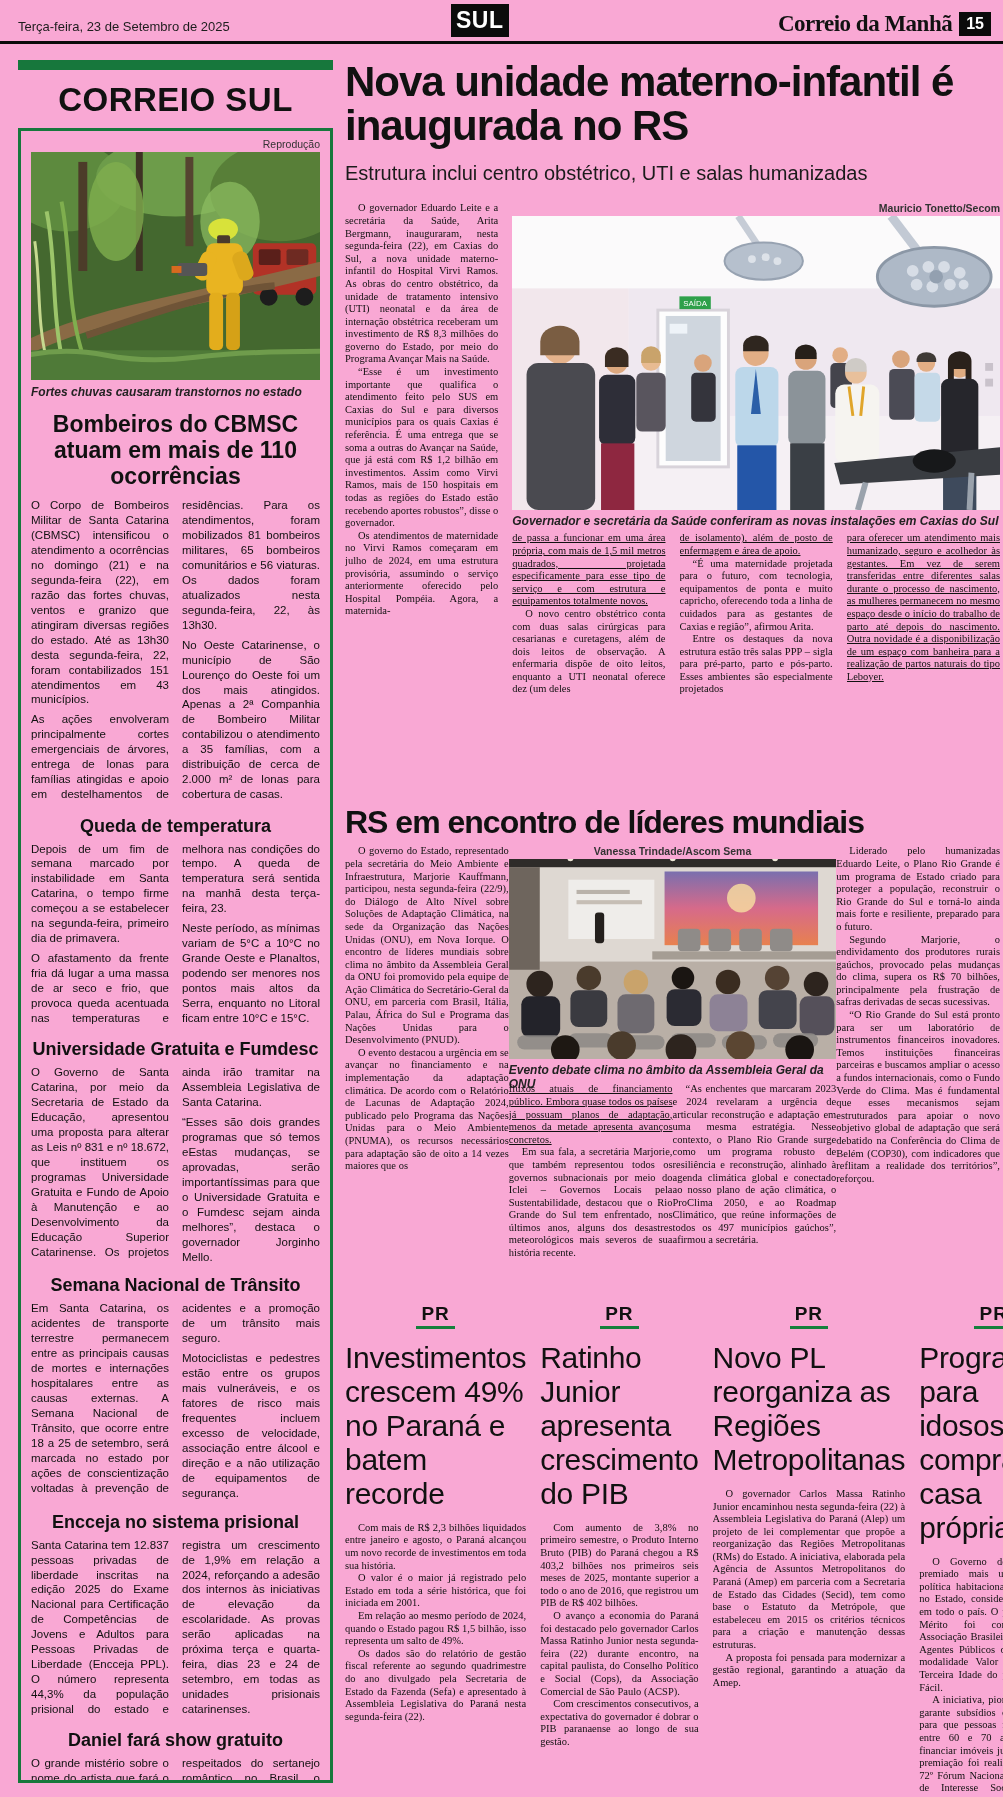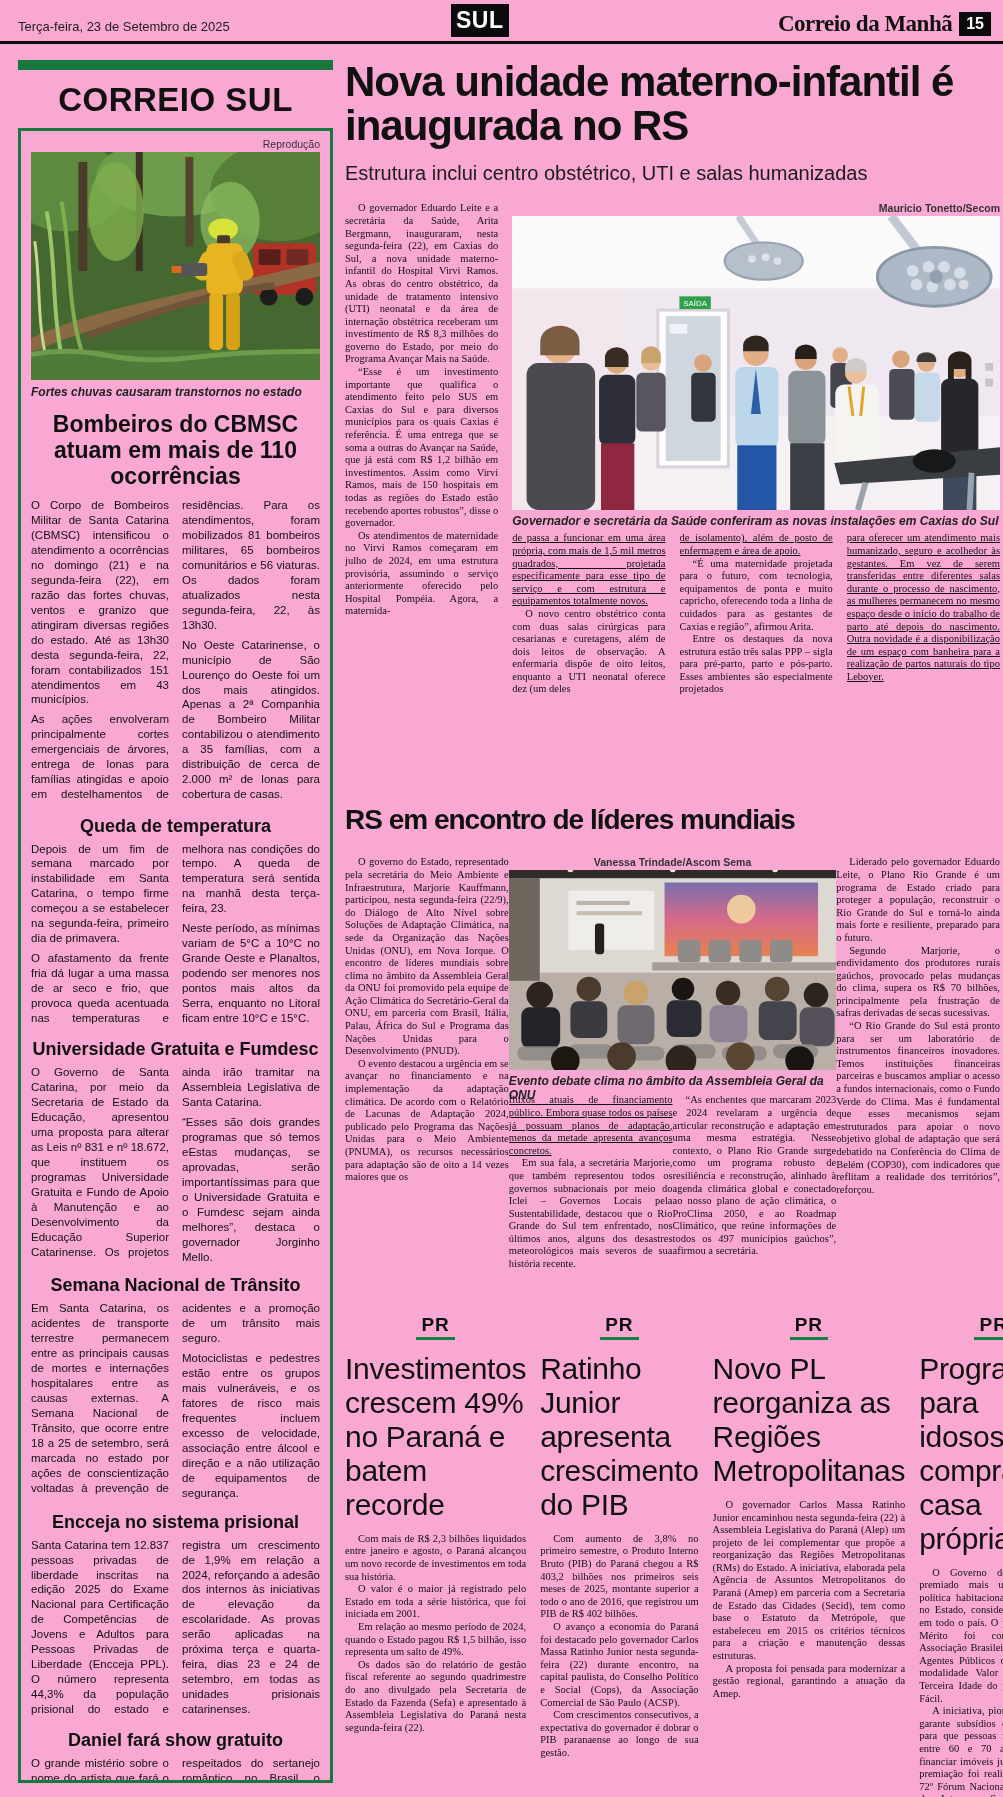--- a/index.html
+++ b/index.html
@@ -33,23 +33,23 @@
   .serif{font-family:"Liberation Serif","DejaVu Serif",serif;font-size:10.5px;line-height:1.2;
          text-align:justify;hyphens:auto;overflow:hidden;}
   .serif p{margin:0;text-indent:13px;}
   .cont p:first-child{text-indent:0;text-decoration:underline;}
   .a1-grid{display:grid;grid-template-columns:repeat(4,1fr);column-gap:14px;
            grid-template-areas:"c1 ph ph ph" "c1 c2 c3 c4";grid-template-rows:330px 258px;margin-top:17px;}
   .a1-c1{grid-area:c1;}.a1-ph{grid-area:ph;}.a1-c2{grid-area:c2;}.a1-c3{grid-area:c3;}.a1-c4{grid-area:c4;}
   .a1-ph svg{display:block;width:100%;height:294px;}
   .m-caption{font-size:12px;font-style:italic;font-weight:700;color:#222;margin:4px 0 0;}
   .a2{margin-top:14px;}
-  .h2{font-size:28px;font-weight:700;letter-spacing:-1px;margin:0;}
+  .h2{font-size:32px;font-weight:700;letter-spacing:-1px;margin:0;}
   .a2-grid{display:grid;grid-template-columns:repeat(4,1fr);
-           grid-template-areas:"c1 ph ph cr" "c1 ca cb cr";grid-template-rows:238px 198px;margin-top:20px;}
+           grid-template-areas:"c1 ph ph cr" "c1 ca cb cr";grid-template-rows:238px 198px;margin-top:4px;}
   .a2-c1{grid-area:c1;}.a2-ph{grid-area:ph;}.a2-ca{grid-area:ca;}.a2-cb{grid-area:cb;}.a2-cr{grid-area:cr;}
   .a2-ph .m-credit{text-align:center;}
   .a2-ph svg{display:block;width:100%;height:200px;}
   
   .pr-grid{display:grid;grid-template-columns:repeat(4,1fr);column-gap:14px;margin-top:22px;}
   .pr-tag-wrap{text-align:center;}
   .pr-tag{display:inline-block;font-weight:800;font-size:19px;letter-spacing:1px;
           border-bottom:3px solid #15803d;padding:0 5px 1px;}
   .pr-h{font-size:30px;font-weight:500;line-height:1.13;letter-spacing:-.3px;margin:12px 0 11px;}
   .pr-body{height:342px;}
@@ -325,21 +325,21 @@
           <div class="m-caption">Evento debate clima no âmbito da Assembleia Geral da ONU</div>
         </div>
         <div class="serif cont a2-ca">
             <p>fluxos atuais de financiamento público. Embora quase todos os países já possuam planos de adaptação, menos da metade apresenta avanços concretos.</p>
             <p>Em sua fala, a secretária Marjorie, que também representou todos os governos subnacionais por meio do Iclei – Governos Locais pela Sustentabilidade, destacou que o Rio Grande do Sul tem enfrentado, nos últimos anos, alguns dos desastres meteorológicos mais severos de sua história recente.</p>
           </div>
         <div class="serif a2-cb">
             <p>“As enchentes que marcaram 2023 e 2024 revelaram a urgência de articular reconstrução e adaptação em uma mesma estratégia. Nesse contexto, o Plano Rio Grande surge como um programa robusto de resiliência e reconstrução, alinhado à agenda climática global e conectado ao nosso plano de ação climática, o ProClima 2050, e ao Roadmap Climático, que reúne informações de todos os 497 municípios gaúchos”, afirmou a secretária.</p>
           </div>
         <div class="serif a2-cr">
-            <p>Liderado pelo governador Eduardo Leite, o Plano Rio Grande é um programa de Estado criado para proteger a população, reconstruir o Rio Grande do Sul e torná-lo ainda mais forte e resiliente, preparado para o futuro.</p>
+            <p>Liderado pelo humanizadas Eduardo Leite, o Plano Rio Grande é um programa de Estado criado para proteger a população, reconstruir o Rio Grande do Sul e torná-lo ainda mais forte e resiliente, preparado para o futuro.</p>
             <p>Segundo Marjorie, o endividamento dos produtores rurais gaúchos, provocado pelas mudanças do clima, supera os R$ 70 bilhões, principalmente pela frustração de safras derivadas de secas sucessivas.</p>
             <p>“O Rio Grande do Sul está pronto para ser um laboratório de instrumentos financeiros inovadores. Temos instituições financeiras parceiras e buscamos ampliar o acesso a fundos internacionais, como o Fundo Verde do Clima. Mas é fundamental que esses mecanismos sejam estruturados para apoiar o novo objetivo global de adaptação que será debatido na Conferência do Clima de Belém (COP30), com indicadores que reflitam a realidade dos territórios”, reforçou.</p>
           </div>
       </div>
     </article>
 
     <section class="pr-grid">
 
       <article>
         <div class="pr-tag-wrap"><span class="pr-tag">PR</span></div>

